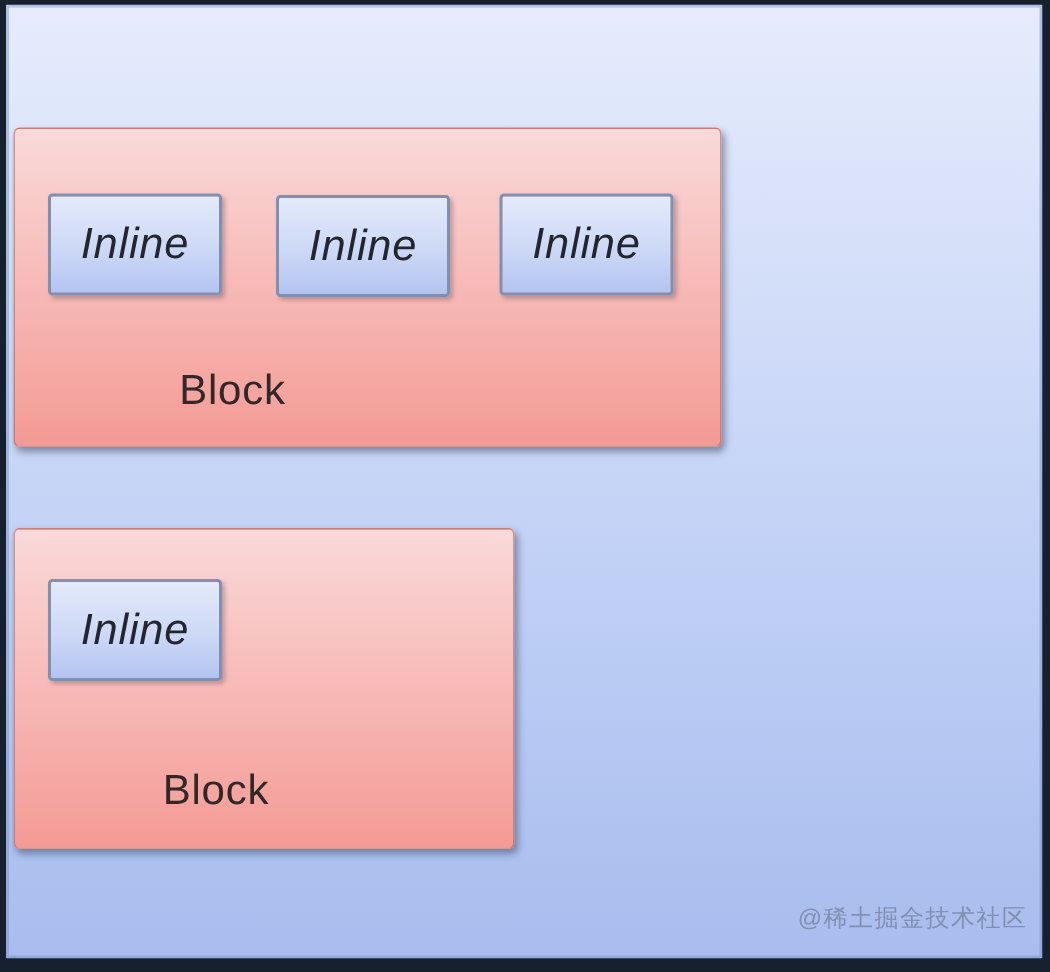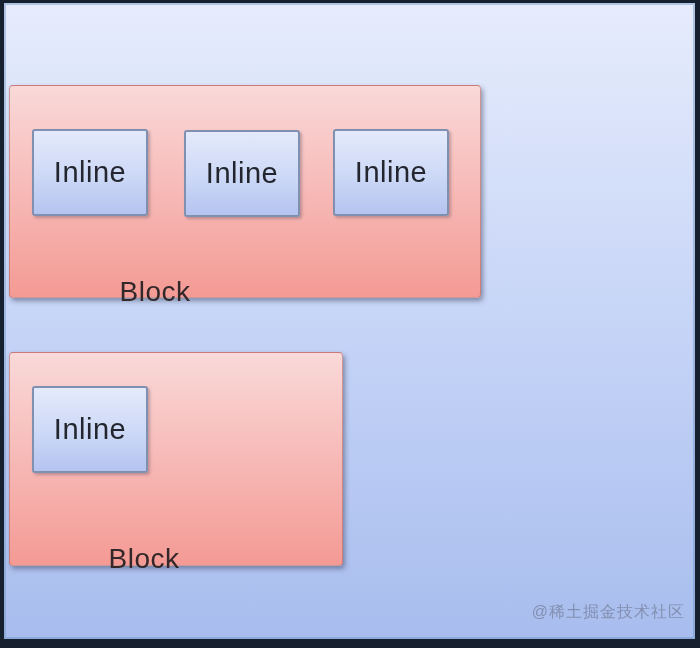--- a/index.html
+++ b/index.html
@@ -27,45 +27,45 @@
     background: linear-gradient(180deg, var(--block-top, #f9d9d9) 0%, var(--block-bottom, #f49a94) 100%);
     border: 1px solid rgba(168, 98, 98, 0.55);
     box-shadow: 2px 3px 5px rgba(58, 64, 92, 0.5);
   }
   .block-1 { left: 5px; top: 82px; width: 472px; height: 213px; }
   .block-2 { left: 5px; top: 349px; width: 334px; height: 214px; }
   .inline-box {
     position: absolute;
     box-sizing: border-box;
     width: 116px;
-    height: 87px;
+    height: 68px;
     border-radius: 3px;
     background: linear-gradient(180deg, var(--inline-top, #e4eafb) 0%, #ccd8f6 55%, var(--inline-bottom, #b4c4f0) 100%);
     border: 2px solid var(--inline-border, #7f90b0);
     box-shadow: 2px 2px 3px rgba(90, 70, 85, 0.35);
     display: flex;
     align-items: center;
     justify-content: center;
     font-size: 29px;
     letter-spacing: 0.5px;
     color: var(--inline-text, #23262e);
+    font-style: italic;
   }
   .block-1 .inline-pos-1 { left: 22px;  top: 43px; }
   .block-1 .inline-pos-2 { left: 174px; top: 44px; }
   .block-1 .inline-pos-3 { left: 323px; top: 43px; }
   .block-2 .inline-pos-1 { left: 22px;  top: 33px; }
   .block-label {
     position: absolute;
     transform: translateX(-50%);
     top: 158px;
     font-size: 28px;
     letter-spacing: 0.5px;
     color: var(--block-text, #32282a);
     white-space: nowrap;
-    margin-top: 32px;
   }
   .block-1 .block-label { left: 145px; }
   .block-2 .block-label { left: 134px; }
   .watermark {
     position: absolute;
     right: 10px;
     bottom: 16px;
     font-size: 16px;
     letter-spacing: 1px;
     color: var(--watermark-text, #7b87a6);

